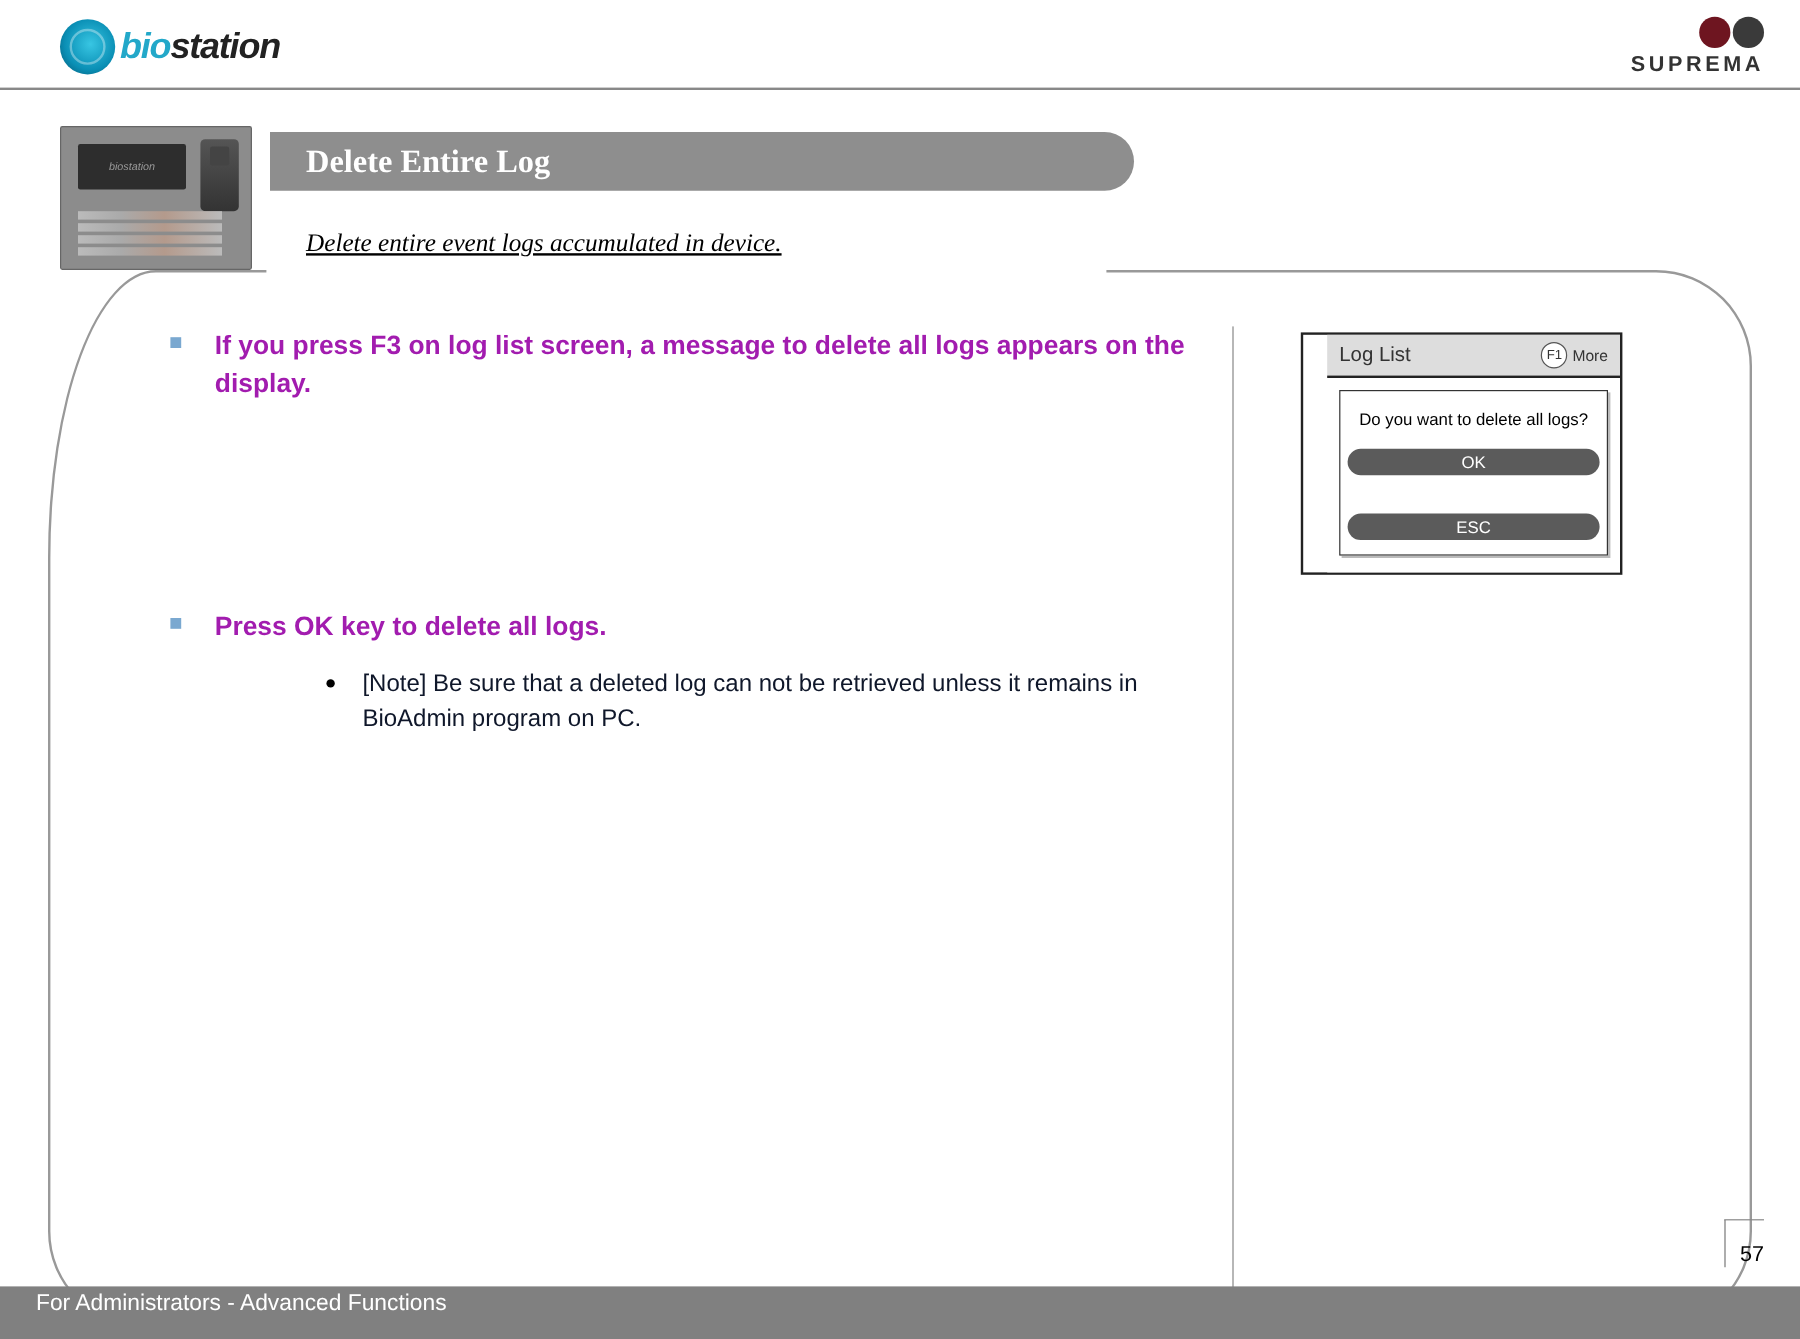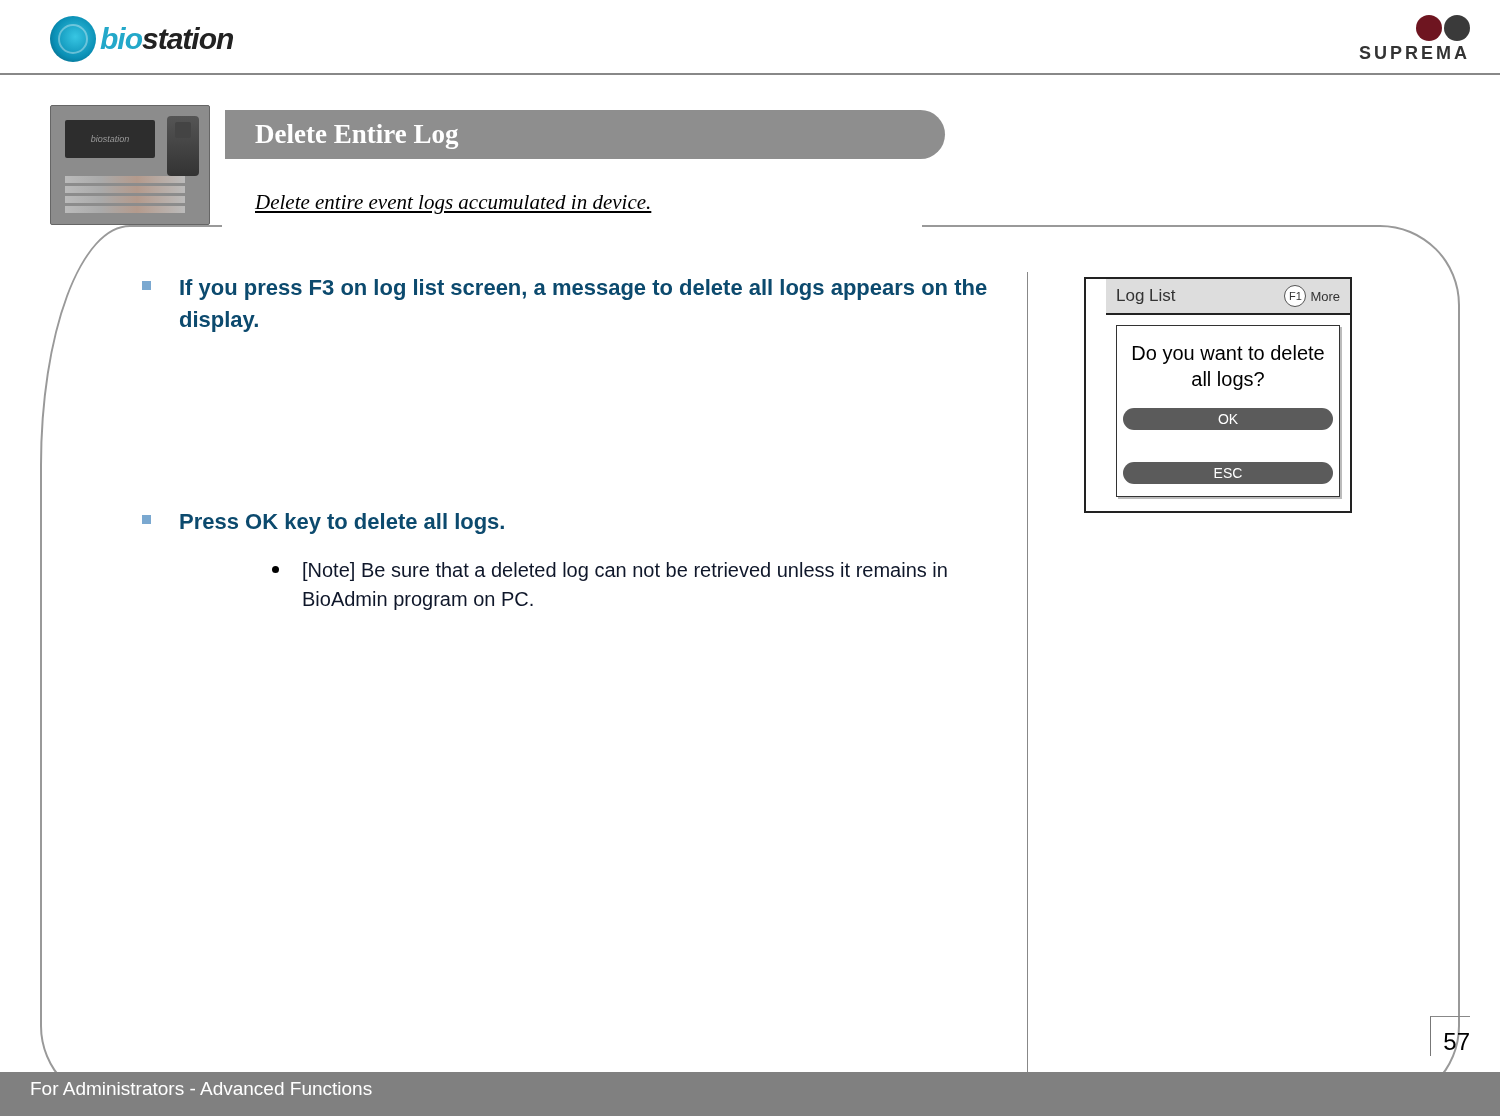--- a/index.html
+++ b/index.html
@@ -186,21 +186,21 @@
   }
   .square-bullet {
     width: 9px; height: 9px;
     background: #7aa8d0;
     margin-top: 9px;
     flex-shrink:0;
   }
   .item-title {
     font-size: 22px;
     font-weight: bold;
-    color: #0c4a6e;
+    color: #a21caf;
     line-height: 1.45;
   }
   .sub-list {
     margin-left: 130px;
   }
   .sub-item {
     display: flex;
     gap: 23px;
     font-size: 20px;
     color: #0f172a;
@@ -249,21 +249,21 @@
     background:#fff;
     padding: 10px 10px 14px 10px;
   }
   .device-window .inner-box {
     border:1px solid #333;
     padding: 14px 6px 12px 6px;
     text-align:center;
     box-shadow: 2px 2px 0 #bbb;
   }
   .device-window .msg {
-    font-size: 20px;
+    font-size: 14px;
     margin-bottom: 16px;
     color:#000;
     line-height:1.3;
   }
   .device-window .btn-row {
     display:flex; justify-content:center; gap:32px;flex-direction:column;
   }
   .pill-btn {
     background:#5b5b5b;
     color:#fff;
@@ -271,40 +271,40 @@
     padding: 3px 14px;
     border-radius: 12px;
     min-width:48px;
     text-align:center;
   }
 
   .page-number {
     position:absolute;
     right: 30px;
     bottom: 60px;
-    font-size: 24px;
+    font-size: 18px;
     color:#000;
     border-left:1px solid #777;
     padding-left: 12px;
     height: 40px;
     display:flex; align-items:flex-end;
     border-top:1px solid #888;
     padding-top:6px;
   }
 
   .footer {
     position: absolute;
     left:0; right:0; bottom:0;
     height: 44px;
     background: #808080;
     color: #fff;
     display:flex;
     justify-content:space-between;
-    align-items:flex-end;
-    padding: 16px 30px;
+    align-items:flex-start;
+    padding: 4px 30px;
     font-size: 19px;
   }
 </style>
 </head>
 <body>
 
 <div class="header">
   <div class="biostation-logo">
     <div class="biostation-swirl"></div>
     <div class="biostation-text">

